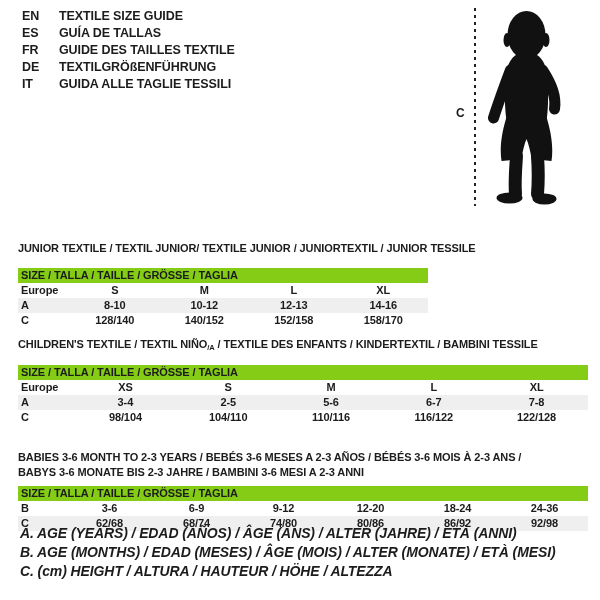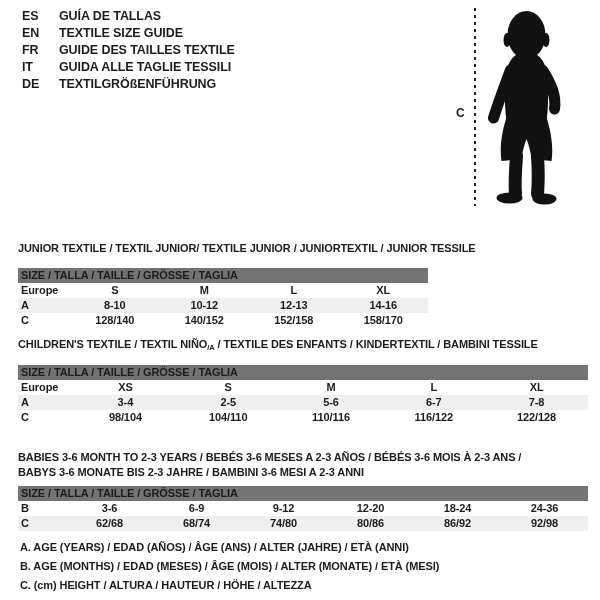--- a/index.html
+++ b/index.html
@@ -29,58 +29,58 @@
   .sec-junior   { top:218px; width:410px; }
   .sec-children { top:314px; width:570px; }
   .sec-babies   { top:426px; width:570px; }
   .sec-title { font-size:11px; line-height:13px; white-space:nowrap;margin-top:24px; }
   .sec-junior .sec-title { margin-bottom:13px; }
   .sec-children .sec-title { margin-bottom:11px; }
   .sec-babies .sec-title { line-height:15px; margin-bottom:6px; }
   .sub-small { font-size:7.5px; vertical-align:-2px; }
 
   .sizebar {
-    background:#737373; height:15px; line-height:15px;
+    background:#84cc16; height:15px; line-height:15px;
     padding-left:3px; font-size:11px;
   }
   .trow { display:flex; height:15px; line-height:15px; font-size:11px; }
   .trow.alt { background:#efefef; }
   .col0 { padding-left:3px; }
   .t-junior .col0 { width:52px; }
   .t-children .col0 { width:56px; }
   .t-babies .col0 { width:48px; }
   .colc { flex:1; text-align:center; }
 
   
-  .legend { position:absolute; left:20px; top:538px; font-size:11px; }
+  .legend { position:absolute; left:20px; top:524px; font-size:14px;font-style:italic; }
   .legend-line { height:19px; line-height:19px; white-space:nowrap; }
 </style>
 </head>
 <body>
 
 <div class="lang-list">
   <div class="lang-row">
+    <span class="lang-code">EN</span>
+    <span>TEXTILE SIZE GUIDE</span>
+  </div>
+  <div class="lang-row">
     <span class="lang-code">ES</span>
     <span>GUÍA DE TALLAS</span>
-  </div>
-  <div class="lang-row">
-    <span class="lang-code">EN</span>
-    <span>TEXTILE SIZE GUIDE</span>
   </div>
   <div class="lang-row">
     <span class="lang-code">FR</span>
     <span>GUIDE DES TAILLES TEXTILE</span>
   </div>
   <div class="lang-row">
+    <span class="lang-code">DE</span>
+    <span>TEXTILGRÖßENFÜHRUNG</span>
+  </div>
+  <div class="lang-row">
     <span class="lang-code">IT</span>
     <span>GUIDA ALLE TAGLIE TESSILI</span>
-  </div>
-  <div class="lang-row">
-    <span class="lang-code">DE</span>
-    <span>TEXTILGRÖßENFÜHRUNG</span>
   </div>
 </div>
 
 <div class="figure">
   <span class="height-label">C</span>
   <div class="height-line"></div>
   <svg class="silhouette" width="108" height="198" viewBox="0 0 105 198" xmlns="http://www.w3.org/2000/svg">
     <g fill="#111111" stroke="none">
       <ellipse cx="43" cy="27" rx="19" ry="24"></ellipse>
       <ellipse cx="23.5" cy="32" rx="3.5" ry="7"></ellipse>

